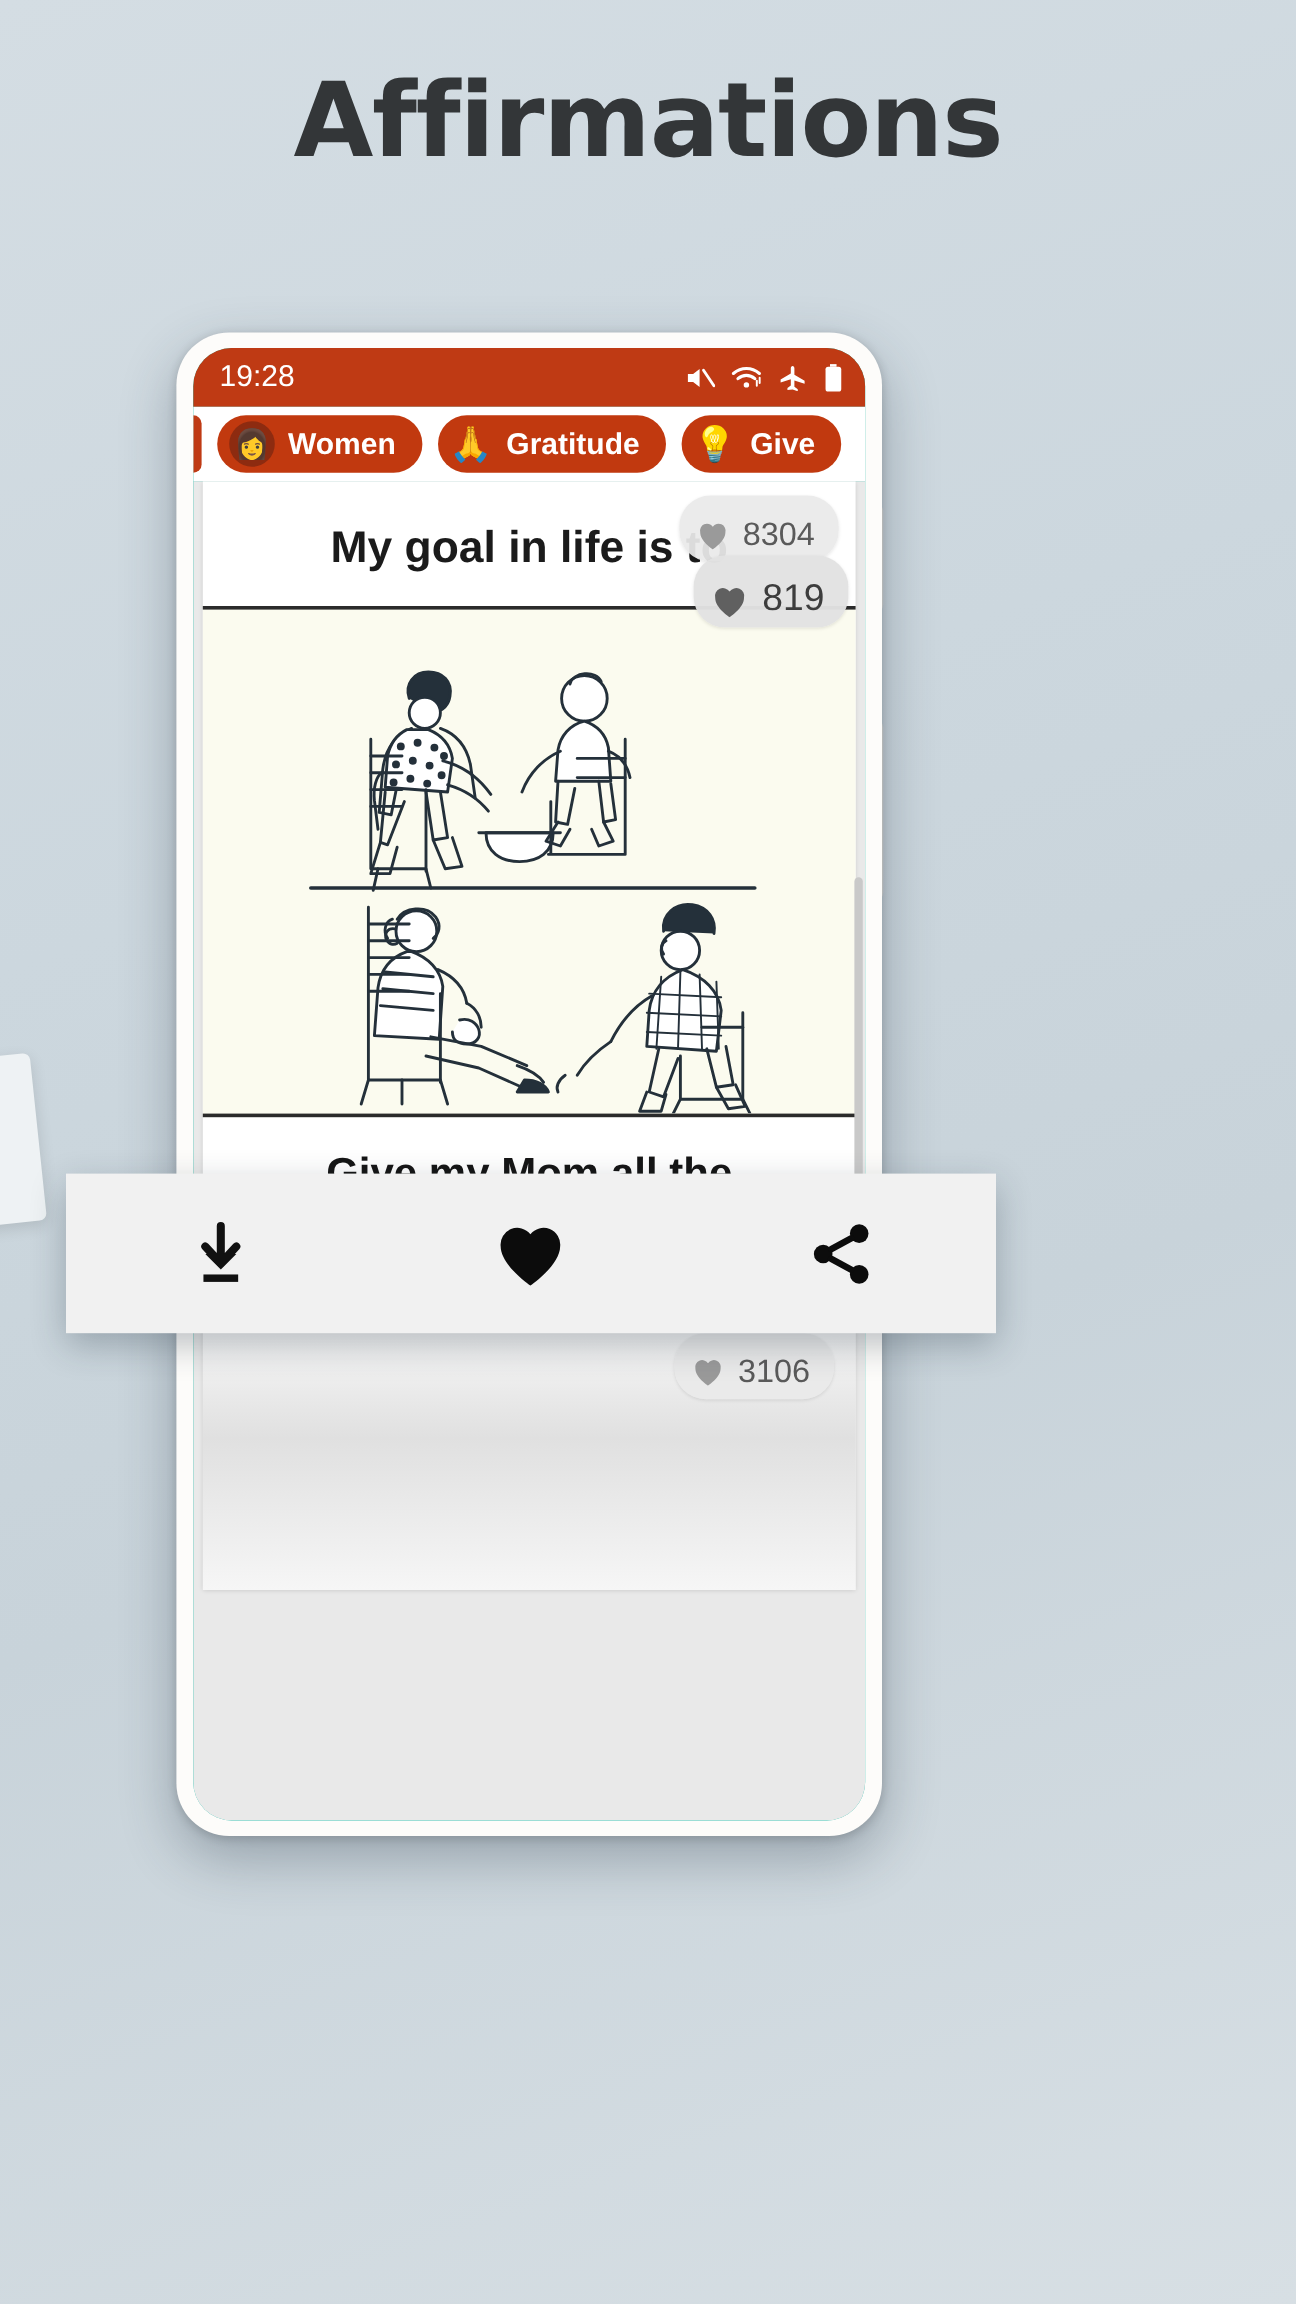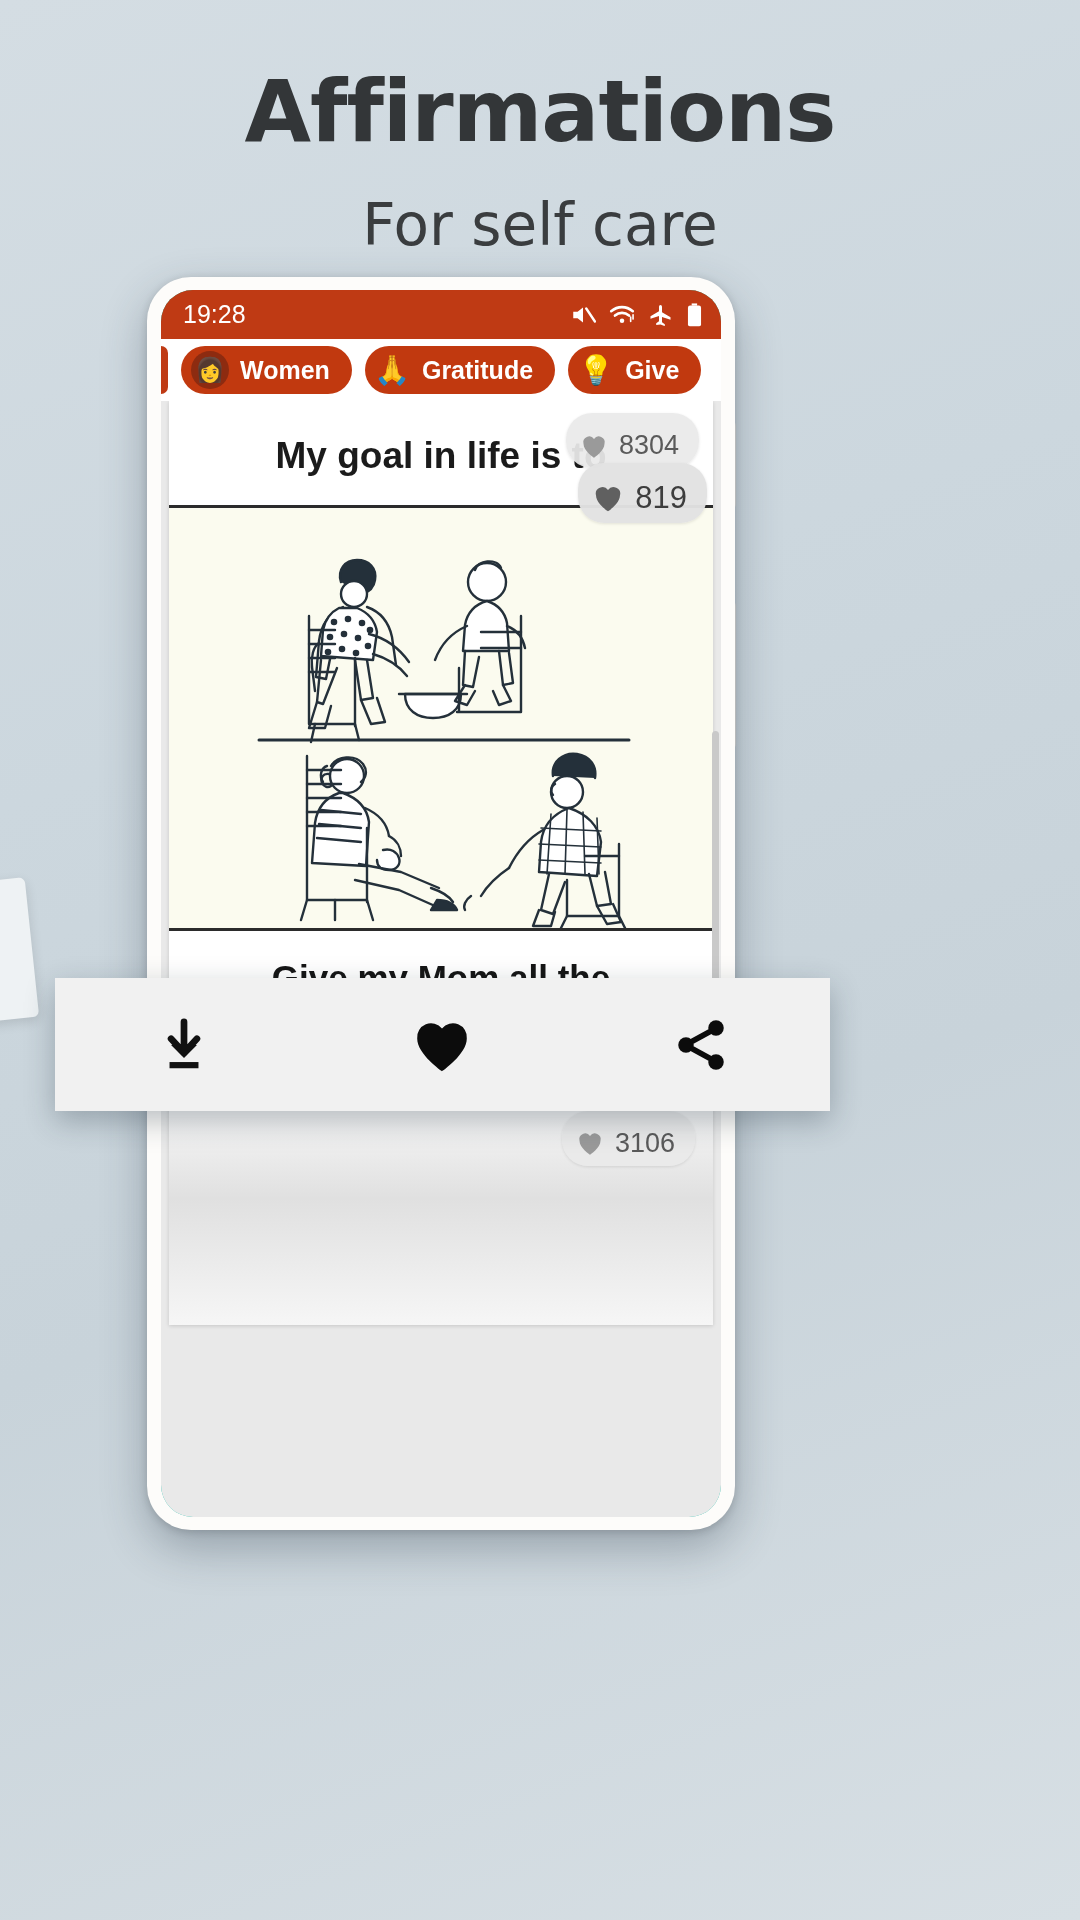--- a/index.html
+++ b/index.html
@@ -16,21 +16,21 @@
   }
 
   
   .promo {
     position: absolute;
     top: 0; left: 0;
     width: 1080px;
     text-align: center;
   }
   .promo-title {
-    margin: 16px;
+    margin: 6px;
     padding-top: 52px;
     font-size: 86px;
     line-height: 1.0;
     font-weight: bold;
     color: #333638;
     letter-spacing: -1px;
     font-family: "DejaVu Sans", sans-serif;
   }
   .promo-sub {
     margin: 0;
@@ -217,21 +217,21 @@
   }
   .heart-chip .cnt {
     font-size: 27px;
     color: #5a5a5a;
   }
   .heart-chip.big .cnt {
     font-size: 31px;
     color: #3d3d3d;
   }
   .chip-a { right: 14px; top: 12px; }
-  .chip-b { right: 6px; top: 62px; background: rgba(226,226,226,.97); }
+  .chip-b { right: 6px; top: 62px; background: rgba(226,226,226,.97); align-items: flex-end; }
 
   
   .card2 {
     position: relative;
     margin: 14px 8px 0 8px;
     background: linear-gradient(180deg, #fbfbfb 0%, #e0e0e0 45%, #f6f6f6 100%);
     height: 230px;
     box-shadow: 0 1px 4px rgba(0,0,0,.15);
     overflow: hidden;
   }
@@ -278,21 +278,20 @@
     display: flex;
     align-items: center;
     justify-content: center;
   }
 </style>
 </head>
 <body>
 
 <div class="promo">
   <h1 class="promo-title">Affirmations</h1>
-  <p class="promo-sub">For self care</p>
 </div>
 
 <div class="bg-sheet"></div>
 
 <div class="phone-edge-r"></div>
 <div class="phone-edge-r2"></div>
 
 <div class="phone">
   <div class="screen">
 

